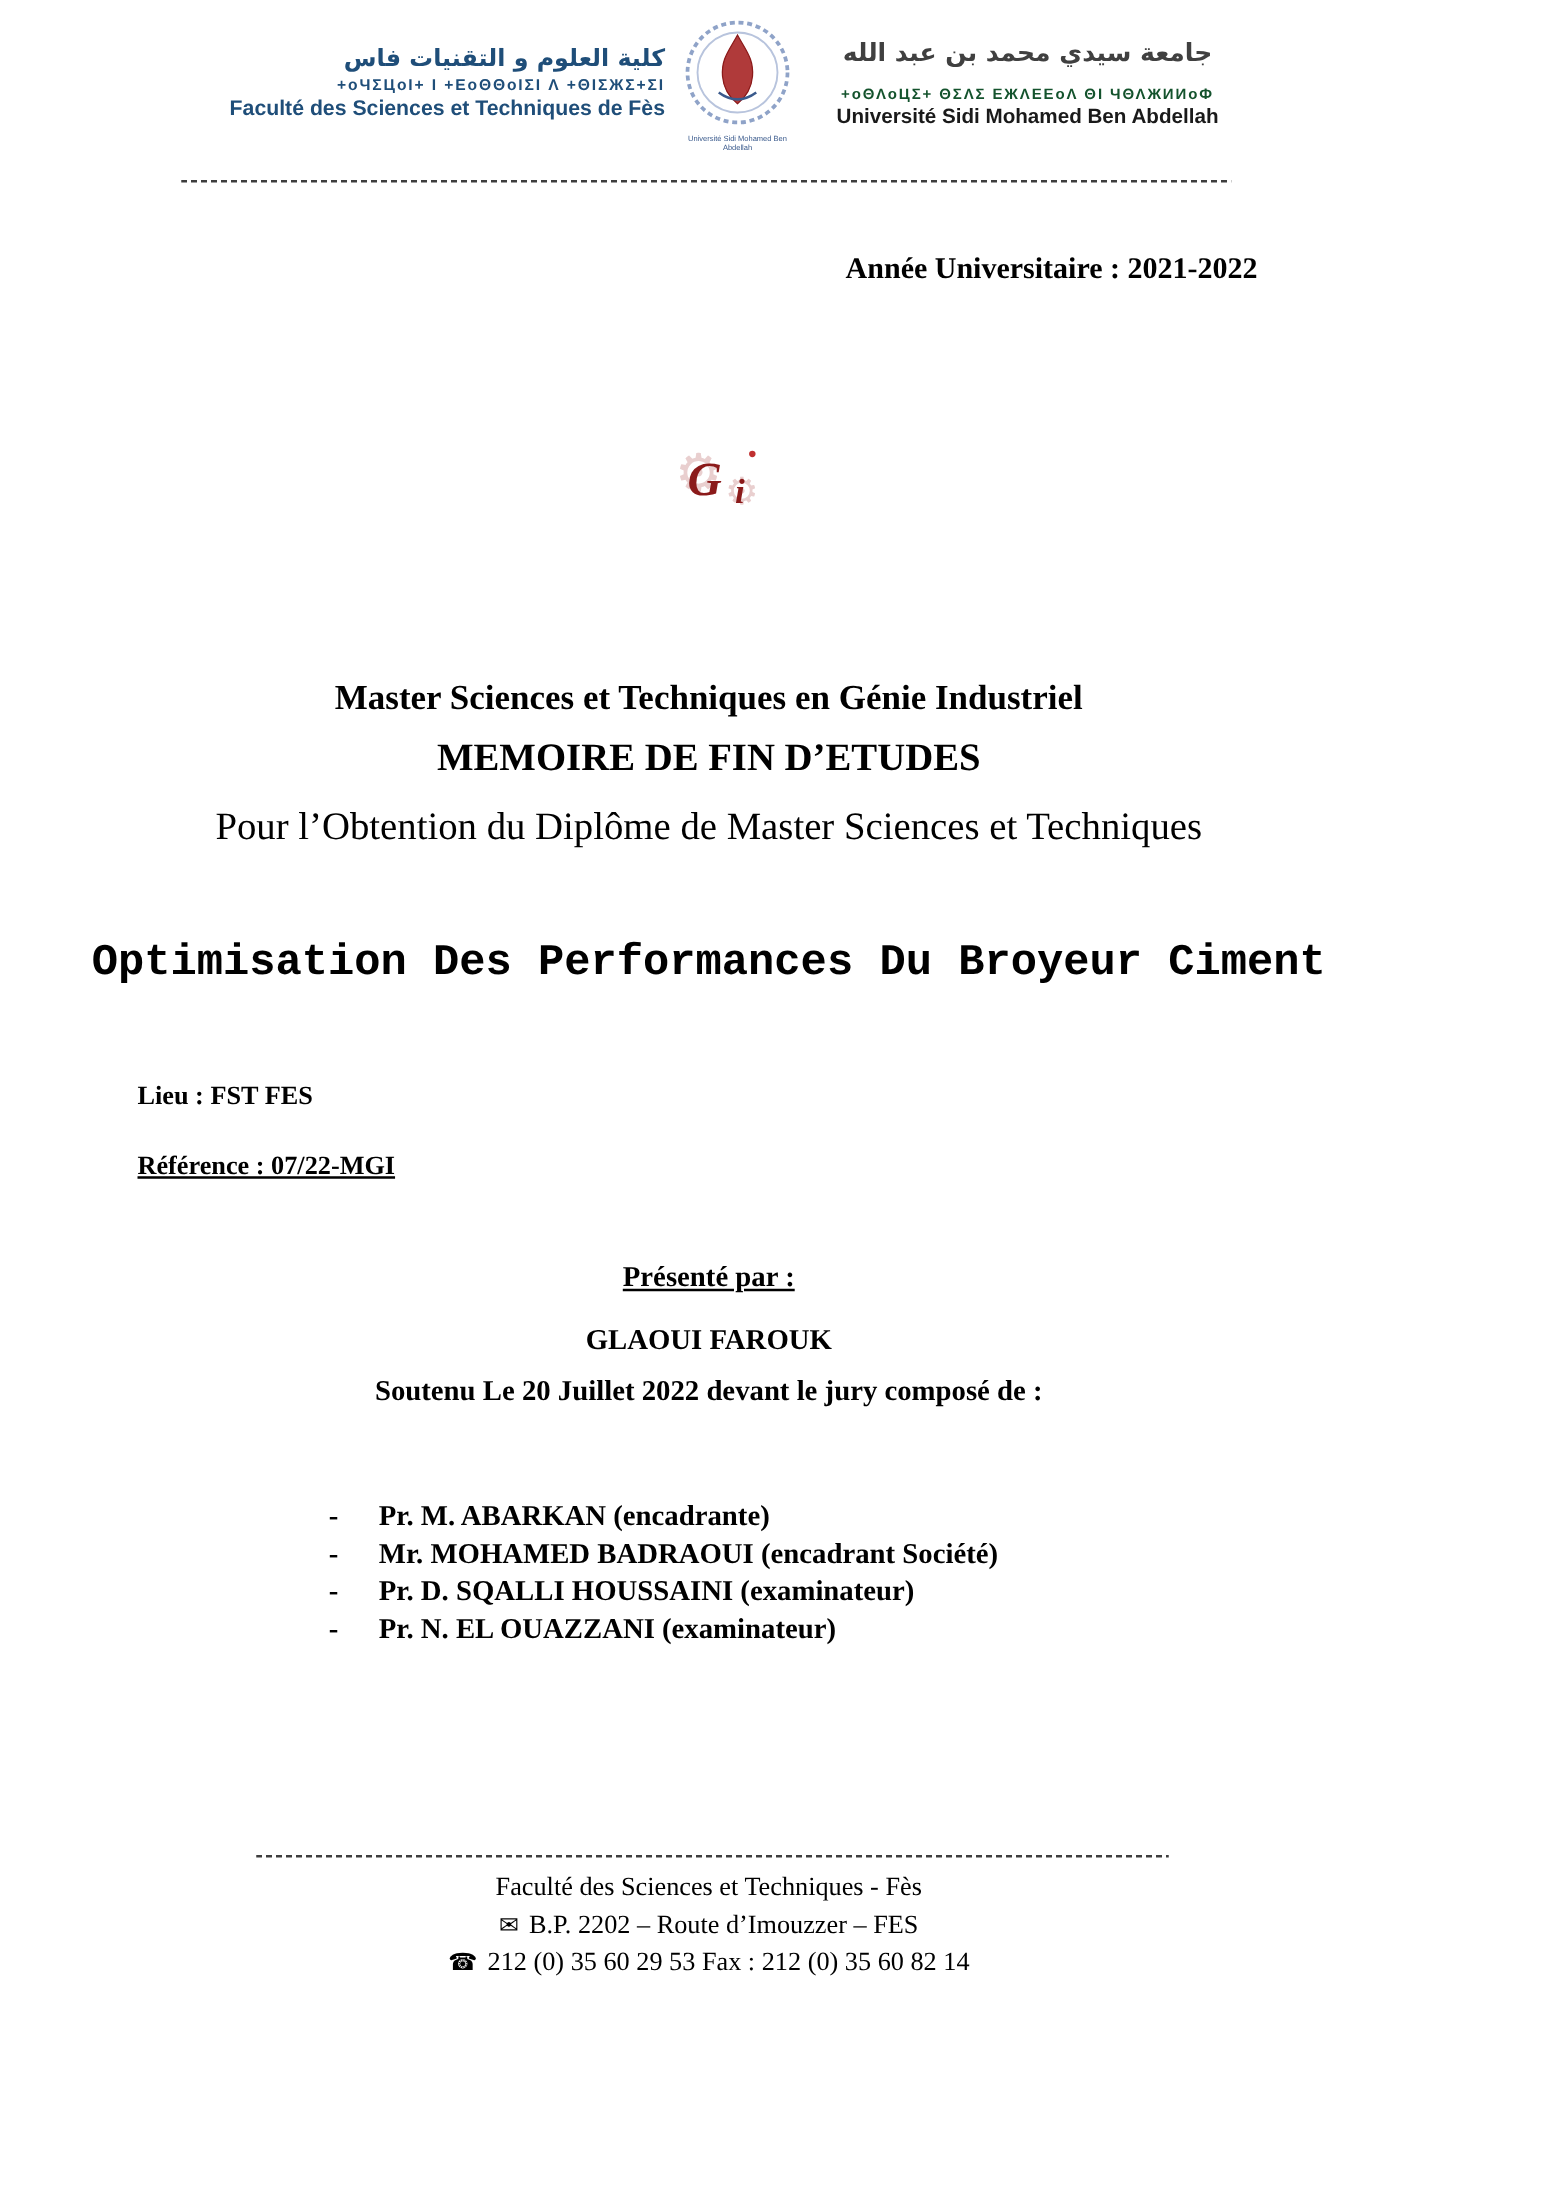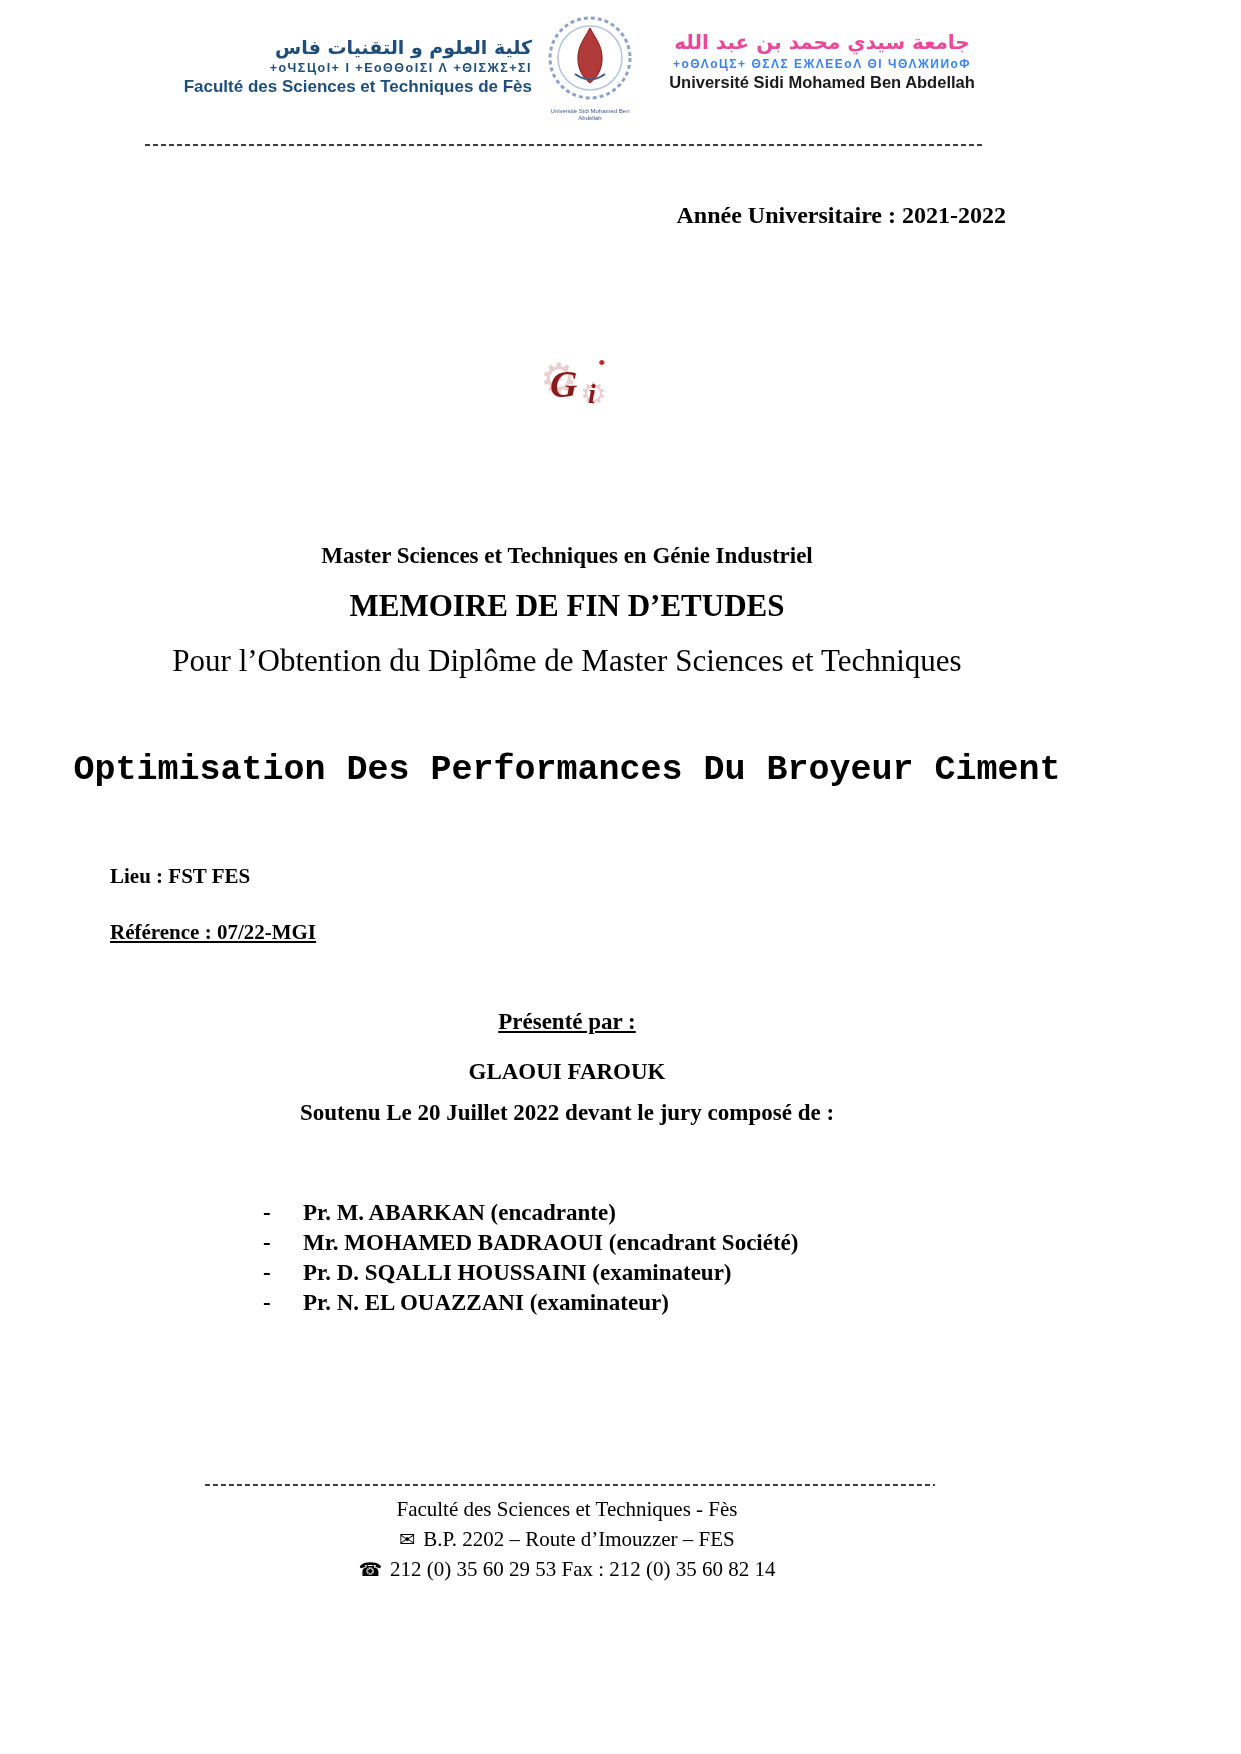--- a/index.html
+++ b/index.html
@@ -13,24 +13,24 @@
   .abs { position:absolute; }
 
   
   .header-left  { left:116px; top:36px; width:416px; text-align:right;
                   font-family:"Liberation Sans","DejaVu Sans",sans-serif; }
   .header-right { left:650px; top:30px; width:344px; text-align:center;
                   font-family:"Liberation Sans","DejaVu Sans",sans-serif; }
   .arabic { direction:rtl; unicode-bidi:isolate; font-weight:bold;
             font-family:"DejaVu Sans",sans-serif; }
   .header-left  .arabic { color:#1F4E79; font-size:19px; }
-  .header-right .arabic { color:#ec4899; font-size:20px; }
+  .header-right .arabic { color:#404040; font-size:20px; }
   .tifinagh { font-weight:bold; letter-spacing:1.5px; }
   .header-left  .tifinagh { color:#1F4E79; font-size:12.5px; margin-top:3px; }
-  .header-right .tifinagh { color:#3b82f6; font-size:12px;   margin-top:3px; }
+  .header-right .tifinagh { color:#14532d; font-size:12px;   margin-top:14px; }
   .french-name { font-weight:bold; margin-top:2px; }
   .header-left  .french-name { color:#1F4E79; font-size:17px; }
   .header-right .french-name { color:#1a1a1a; font-size:16.5px; }
 
   .emblem { left:545px; top:16px; width:90px; text-align:center; }
   .emblem-caption { font-size:6px; color:#3a5a8c; line-height:7px;
                     font-family:"Liberation Sans",sans-serif; }
 
   
   .divider { height:2px;
@@ -49,21 +49,21 @@
   .gear-left  { left:2px;  top:-2px; font-size:42px; }
   .gear-right { left:42px; top:20px; font-size:30px; }
   .gi-g { position:absolute; left:12px; top:6px;  font-size:38px; font-weight:bold;
           font-style:italic; color:#8B1A1A; z-index:2; }
   .gi-i { position:absolute; left:50px; top:22px; font-size:28px; font-weight:bold;
           font-style:italic; color:#8B1A1A; z-index:2; }
   .gi-dot { position:absolute; left:60px; top:-6px; font-size:22px; color:#C03030; z-index:2; }
 
   
   .center-col { left:67px; width:1000px; text-align:center; }
-  .master     { top:543px; font-size:23px; font-weight:bold; }
+  .master     { top:543px; font-size:28px; font-weight:bold; }
   .memoire    { top:588px; font-size:31px; font-weight:bold; }
   .obtention  { top:643px; font-size:31px; }
   .main-title { top:750px; font-size:35px; font-weight:bold;font-family:Liberation Mono, monospace; }
 
   
   .lieu      { left:110px; top:864px; font-size:21px; font-weight:bold; }
   .reference { left:110px; top:920px; font-size:21px; font-weight:bold;
                text-decoration:underline; }
 
   

